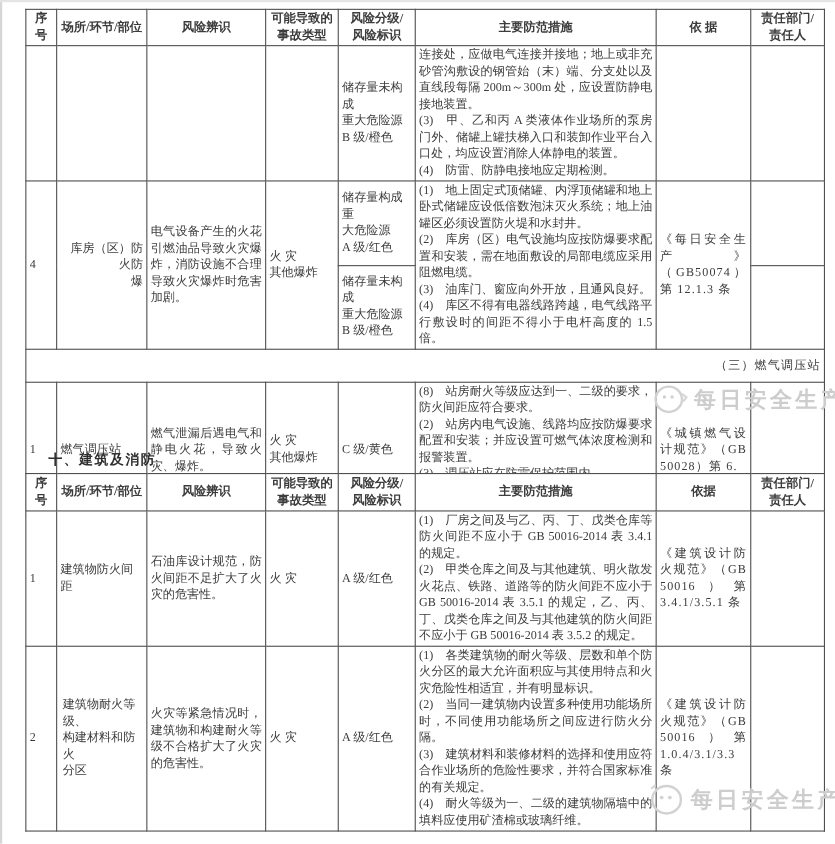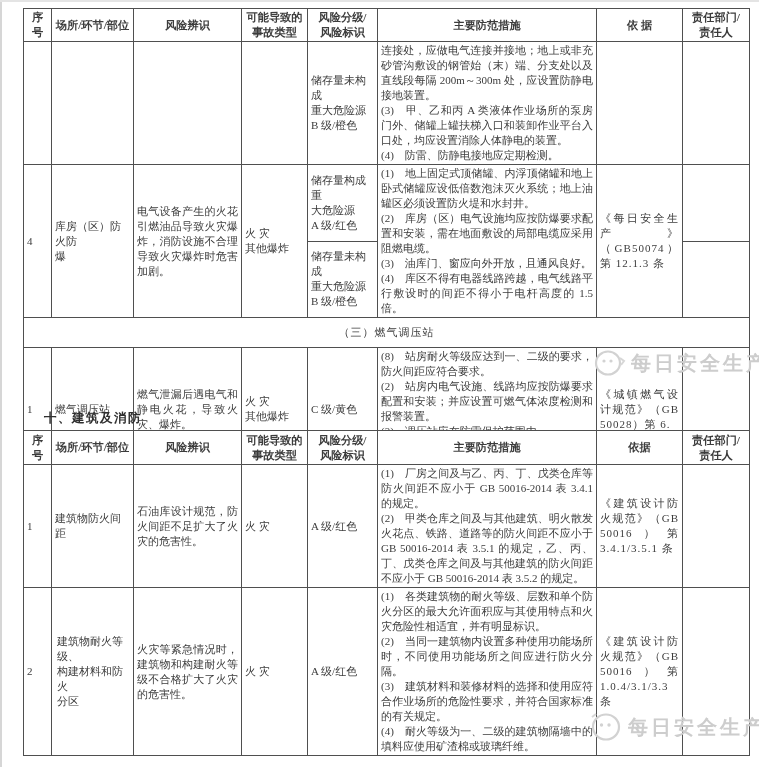--- a/index.html
+++ b/index.html
@@ -20,21 +20,21 @@
     font-size:11px;line-height:15px;padding:1px 3px;font-weight:normal;
   }
   .rtable th{font-weight:bold;text-align:center;white-space:pre-line;font-size:11.2px;}
   .c{white-space:pre-line;}
   .j{text-align:justify;padding:2px 6px 2px 5px;}
   .m{
     text-align:justify;padding:2px 6px 2px 5px;white-space:pre-line;
     font-size:10.8px;line-height:14.2px;vertical-align:top;
   }
   .b{text-align:justify;padding:2px 7px;letter-spacing:1px;line-height:17px;}
-  .sec{text-align:center;padding-left:7px;font-size:11.5px;letter-spacing:1px;margin-left:43px;}
+  .sec{text-align:right;padding-left:7px;font-size:11.5px;letter-spacing:1px;margin-left:43px;}
   .t2title{
     position:absolute;left:44px;top:410px;font-weight:bold;font-size:12.5px;
     letter-spacing:1.5px;color:#2f2f2f;
   }
   .wm{position:absolute;display:flex;align-items:center;gap:5px;z-index:5;pointer-events:none;}
   .wm svg{display:block;}
   .wm-text{
     font-size:20px;font-weight:bold;color:#cdcdcd;letter-spacing:3px;
     font-family:"Liberation Sans","DejaVu Sans",sans-serif;white-space:nowrap;
   }
@@ -80,21 +80,21 @@
 重大危险源
 B 级/橙色</td>
     <td class="m">连接处，应做电气连接并接地；地上或非充砂管沟敷设的钢管始（末）端、分支处以及直线段每隔 200m～300m 处，应设置防静电接地装置。
 (3)　甲、乙和丙 A 类液体作业场所的泵房门外、储罐上罐扶梯入口和装卸作业平台入口处，均应设置消除人体静电的装置。
 (4)　防雷、防静电接地应定期检测。</td>
     <td class="b"></td>
     <td class="c"></td>
   </tr>
   <tr style="height:60px">
     <td class="c" rowspan="2">4</td>
-    <td class="j c" rowspan="2" style="text-align:left;white-space:pre-line">库房（区）防火防
+    <td class="j c" rowspan="2" style="text-align:right;white-space:pre-line">库房（区）防火防
 爆</td>
     <td class="j" rowspan="2">电气设备产生的火花引燃油品导致火灾爆炸，消防设施不合理导致火灾爆炸时危害加剧。</td>
     <td class="c" rowspan="2">火 灾
 其他爆炸</td>
     <td class="c">储存量构成重
 大危险源
 A 级/红色</td>
     <td class="m" rowspan="2">(1)　地上固定式顶储罐、内浮顶储罐和地上卧式储罐应设低倍数泡沫灭火系统；地上油罐区必须设置防火堤和水封井。
 (2)　库房（区）电气设施均应按防爆要求配置和安装，需在地面敷设的局部电缆应采用阻燃电缆。
 (3)　油库门、窗应向外开放，且通风良好。

